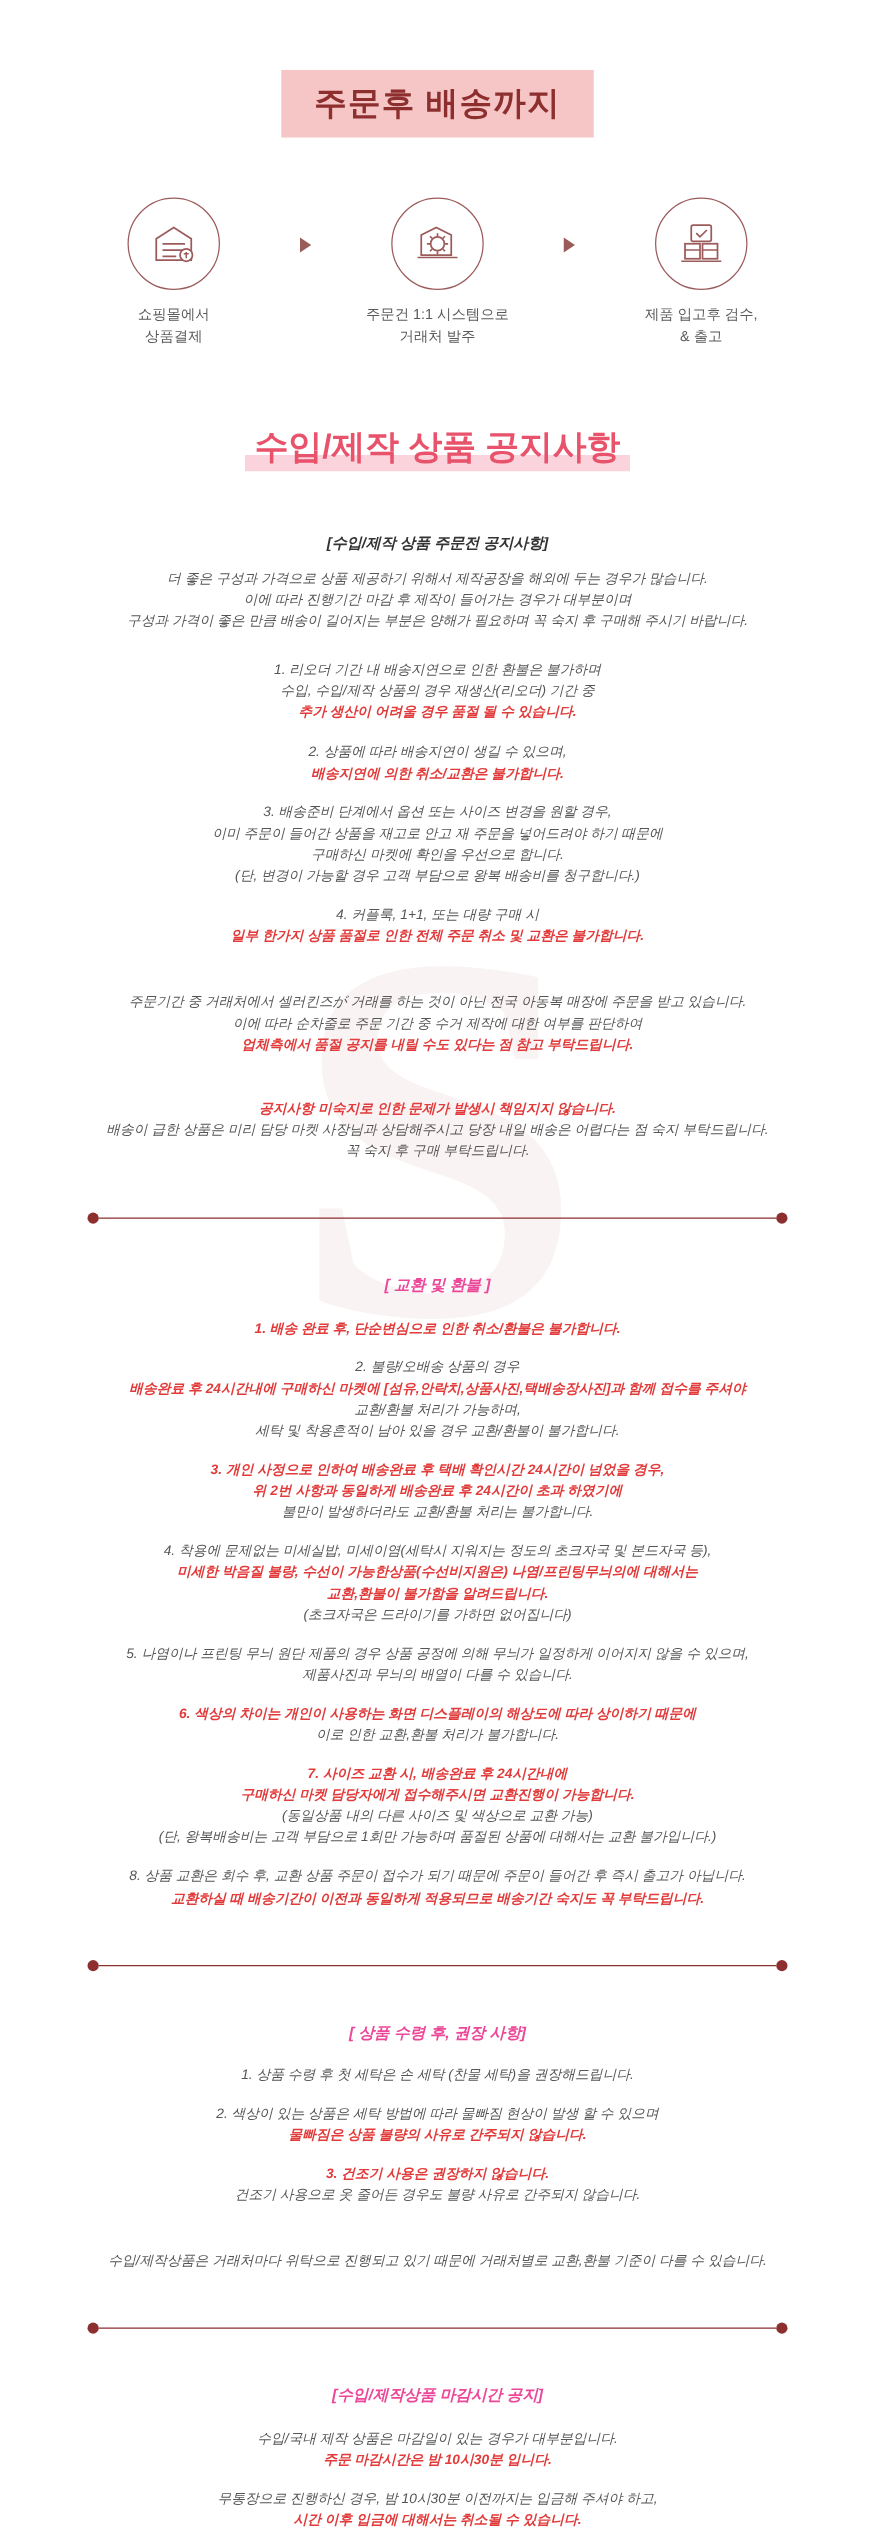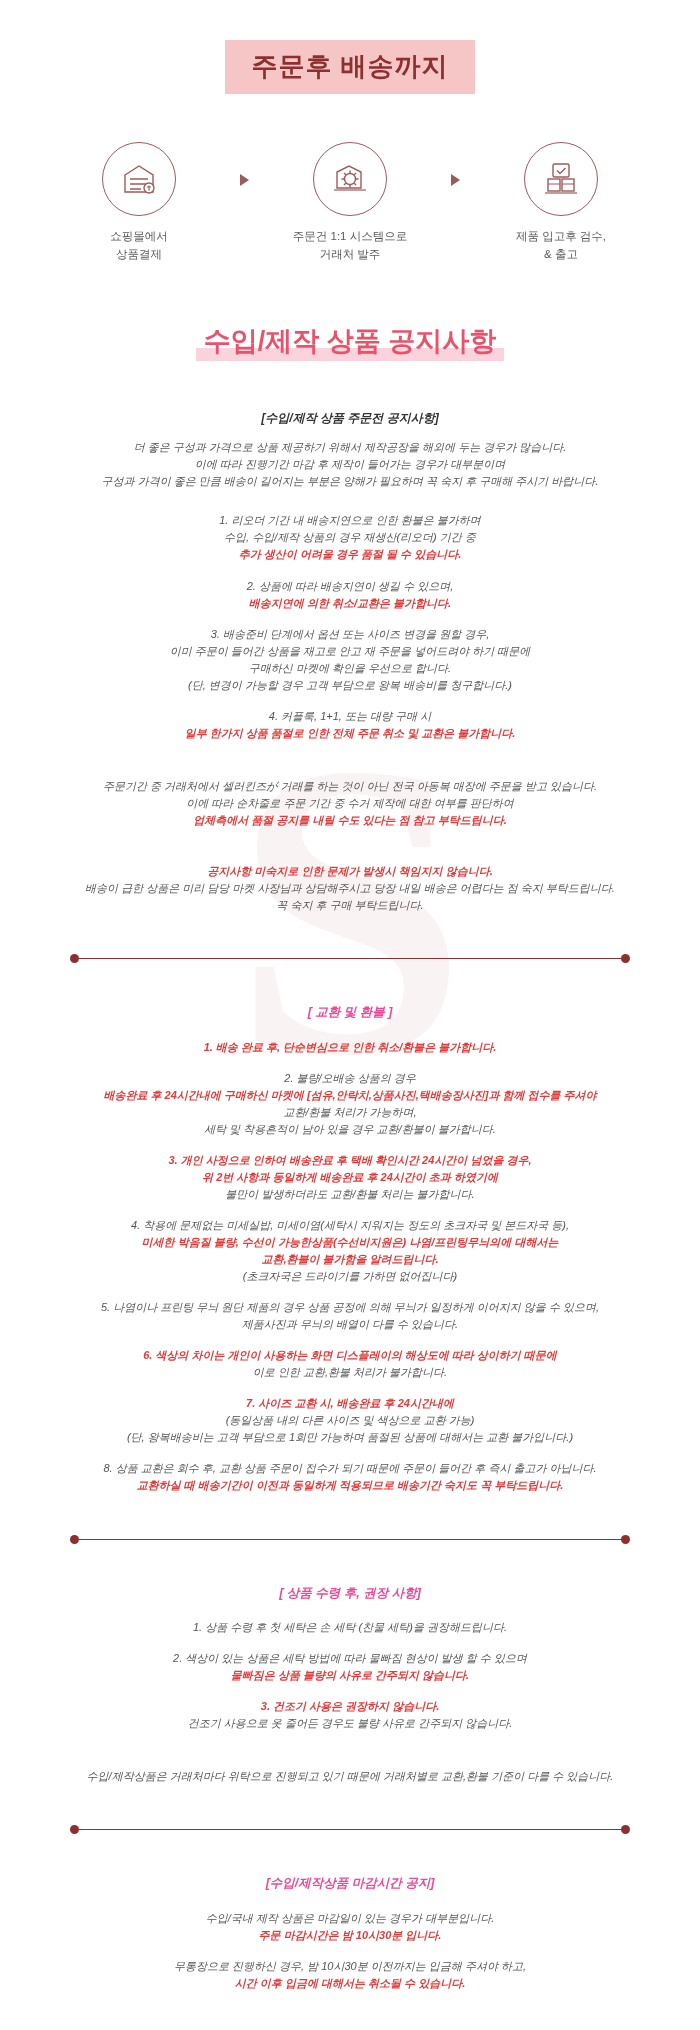--- a/index.html
+++ b/index.html
@@ -43,20 +43,21 @@
     padding-top: 40px;
   }
   .banner-title {
     display: inline-block;
     background: #f6c6c6;
     color: #8d2f2f;
     font-size: 26px;
     font-weight: bold;
     letter-spacing: 1px;
     padding: 6px 26px 8px 26px;
+    margin-top: 16px;
   }
 
   
   .steps {
     display: flex;
     justify-content: center;
     align-items: flex-start;
     margin-top: 48px;
     gap: 26px;
   }
@@ -299,20 +300,21 @@
       <div class="item">
         <p class="line">5. 나염이나 프린팅 무늬 원단 제품의 경우 상품 공정에 의해 무늬가 일정하게 이어지지 않을 수 있으며,</p>
         <p class="line">제품사진과 무늬의 배열이 다를 수 있습니다.</p>
       </div>
       <div class="item">
         <p class="line redb">6. 색상의 차이는 개인이 사용하는 화면 디스플레이의 해상도에 따라 상이하기 때문에</p>
         <p class="line">이로 인한 교환,환불 처리가 불가합니다.</p>
       </div>
       <div class="item">
         <p class="line redb">7. 사이즈 교환 시, 배송완료 후 24시간내에</p>
+        <p class="line redb">구매하신 마켓 담당자에게 접수해주시면 교환진행이 가능합니다.</p>
         <p class="line">(동일상품 내의 다른 사이즈 및 색상으로 교환 가능)</p>
         <p class="line">(단, 왕복배송비는 고객 부담으로 1회만 가능하며 품절된 상품에 대해서는 교환 불가입니다.)</p>
       </div>
       <div class="item">
         <p class="line">8. 상품 교환은 회수 후, 교환 상품 주문이 접수가 되기 때문에 주문이 들어간 후 즉시 출고가 아닙니다.</p>
         <p class="line redb">교환하실 때 배송기간이 이전과 동일하게 적용되므로 배송기간 숙지도 꼭 부탁드립니다.</p>
       </div>
     </div>
 
     <div class="divider">

